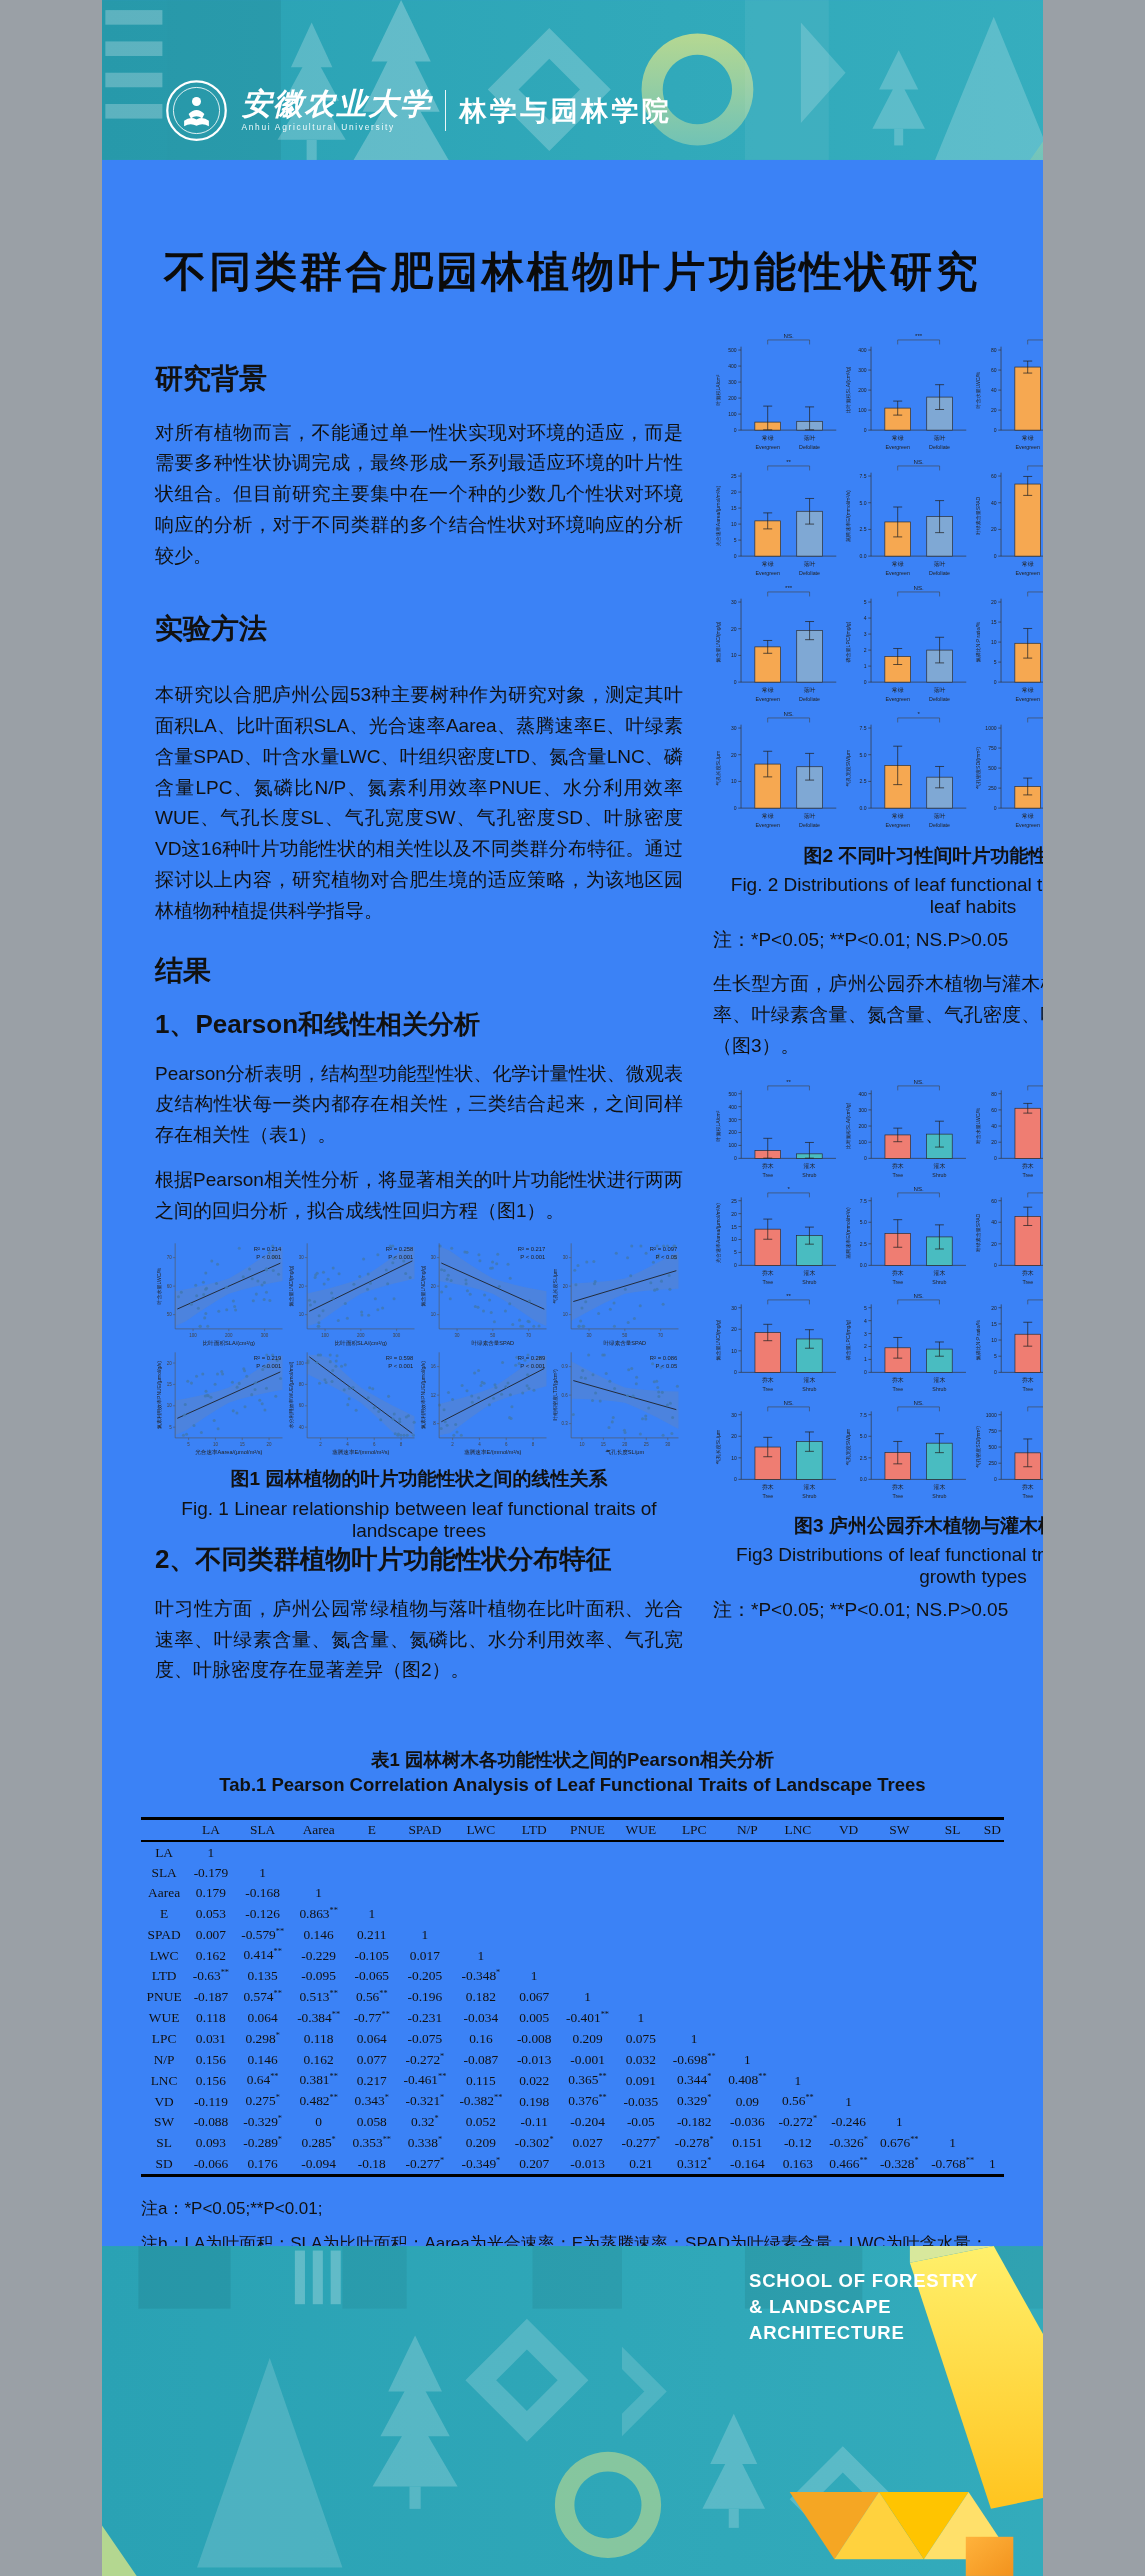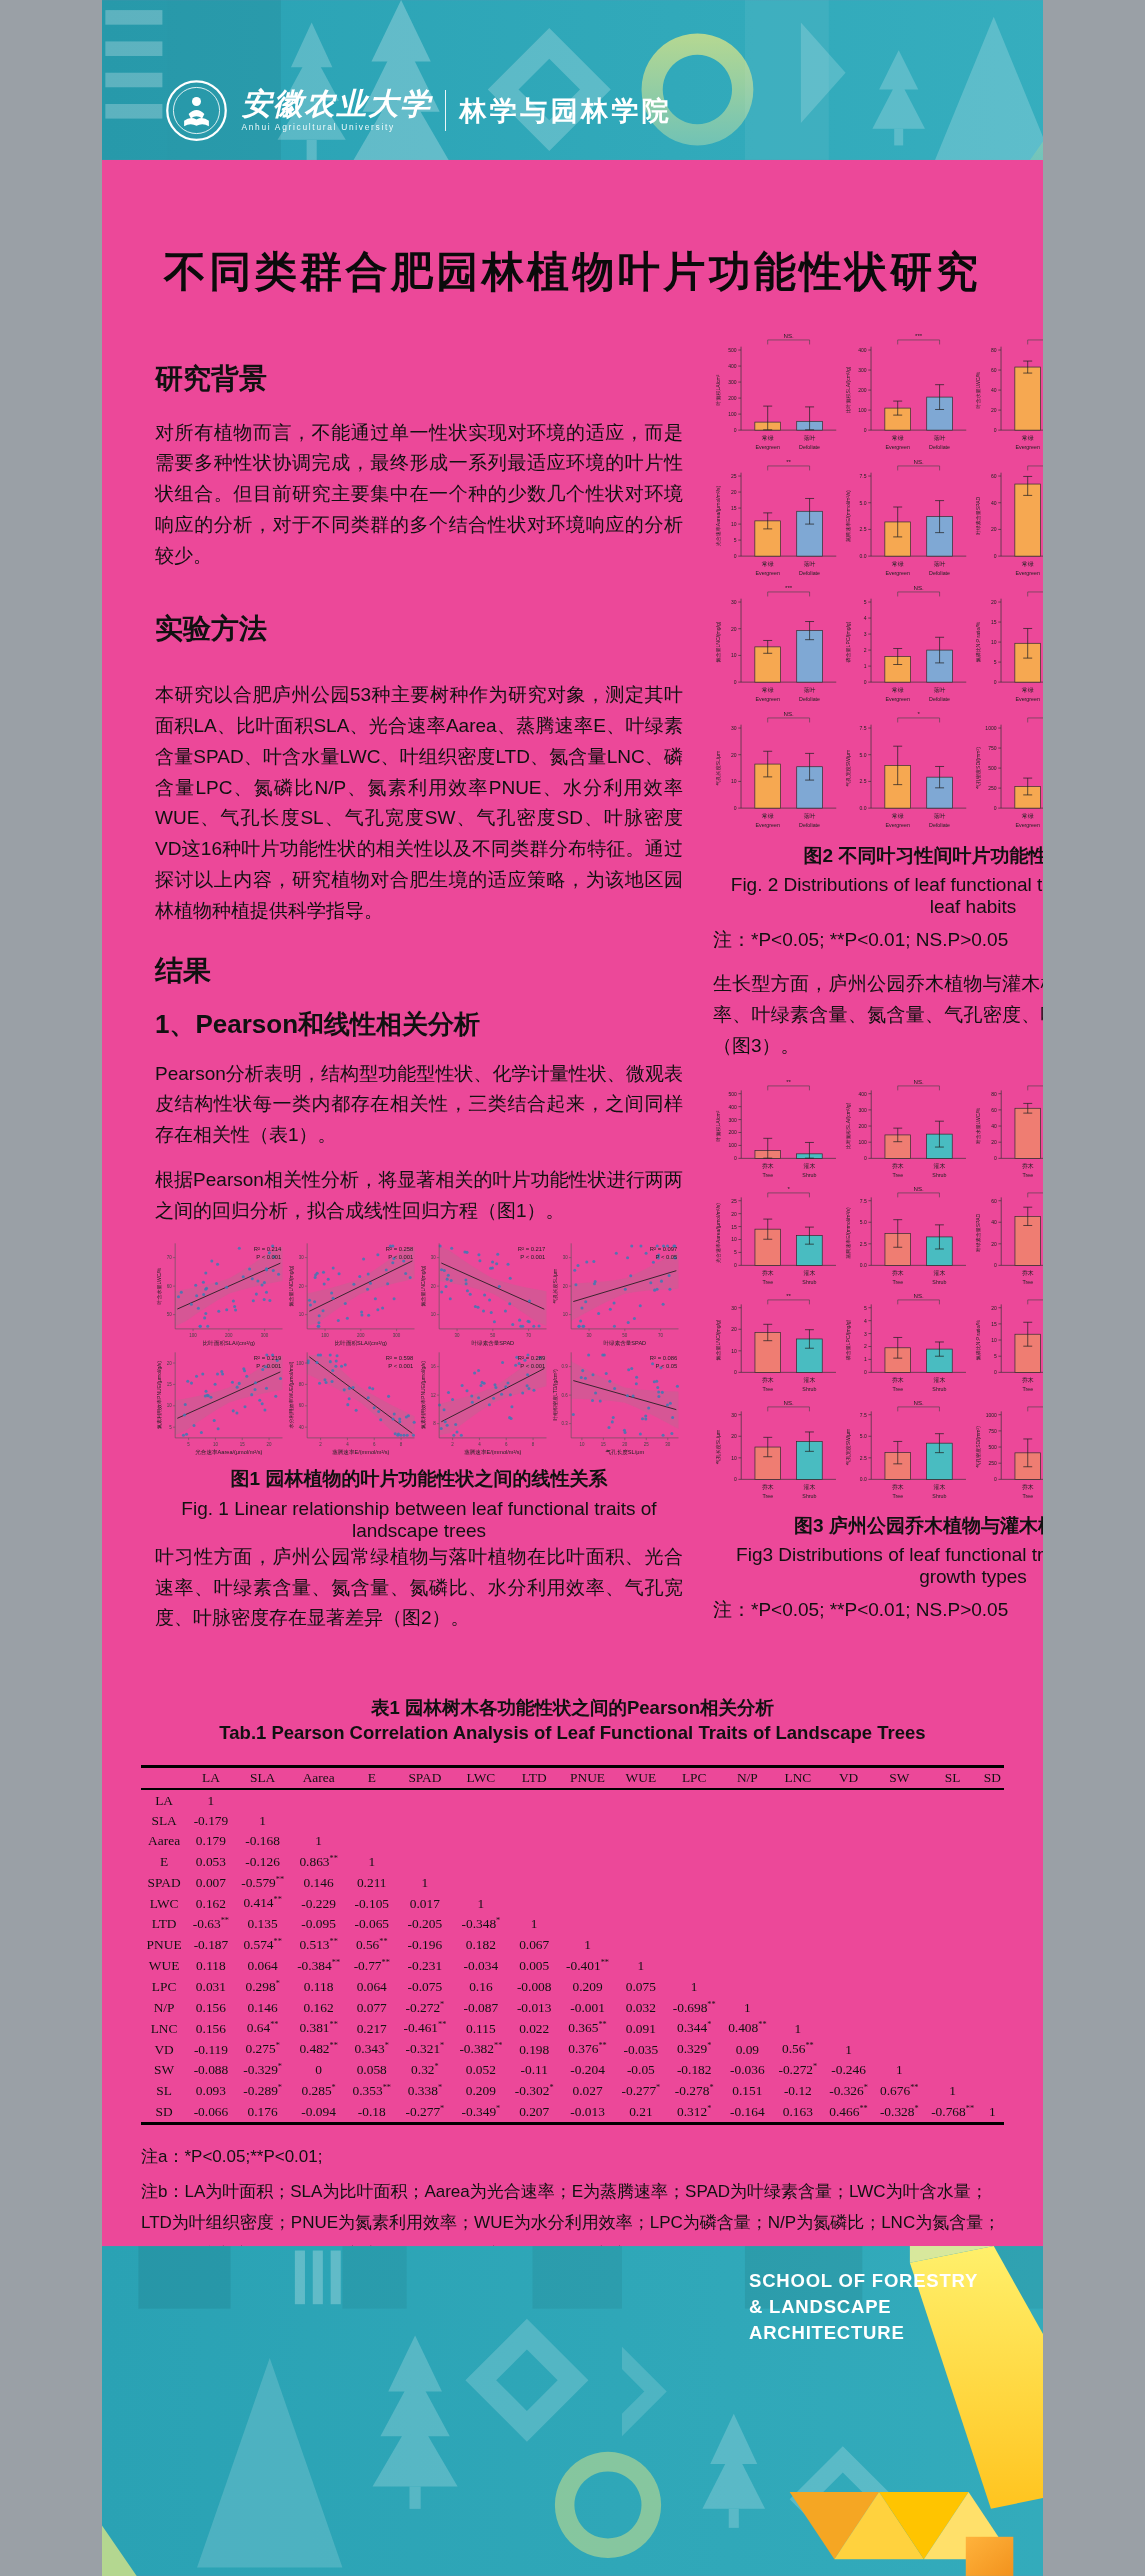--- a/index.html
+++ b/index.html
@@ -1,16 +1,16 @@
 <!DOCTYPE html>
 <html style="font-size:9px"><head>
 <meta charset="utf-8">
 <style>
   html,body{margin:0;padding:0;background:#9aa0a6;}
-  .poster{position:relative;width:941px;height:2576px;margin:0 auto;background:#ec4899;
+  .poster{position:relative;width:941px;height:2576px;margin:0 auto;background:#3b82f6;
           font-family:"Liberation Sans","DejaVu Sans",sans-serif;color:#111;overflow:hidden;}
   
   .banner{position:relative;width:100%;overflow:hidden;}
   .banner.top{height:160px;}
   .banner.bottom{height:330px;}
   .banner svg.pattern{position:absolute;left:0;top:0;display:block;}
   .brand{position:absolute;left:63px;top:79px;display:flex;align-items:center;gap:13.4px;z-index:3;}
   .seal svg{display:block;}
   .brand-cn{font-family:"DejaVu Serif","Liberation Serif",serif;font-style:italic;font-weight:bold;
             font-size:30px;color:#fff;letter-spacing:1.7px;line-height:1;}
@@ -677,20 +677,21 @@
               <text x="30" y="34.49999999999999" font-size="8" text-anchor="end" fill="#444" font-family="&quot;Liberation Sans&quot;,&quot;DejaVu Sans&quot;,sans-serif">0.9</text>
               <text x="132" y="188" font-size="10" text-anchor="middle" fill="#222" font-family="&quot;Liberation Sans&quot;,&quot;DejaVu Sans&quot;,sans-serif">气孔长度SL/μm</text>
               <text x="10" y="82.5" font-size="9" text-anchor="middle" fill="#222" font-family="&quot;Liberation Sans&quot;,&quot;DejaVu Sans&quot;,sans-serif" transform="rotate(-90 10 82.5)">叶组织密度LTD/(g/cm³)</text>
               <text x="226" y="20" font-size="10.5" text-anchor="end" fill="#222" font-family="&quot;Liberation Sans&quot;,&quot;DejaVu Sans&quot;,sans-serif">R² = 0.086</text>
               <text x="226" y="34" font-size="10.5" text-anchor="end" fill="#222" font-family="&quot;Liberation Sans&quot;,&quot;DejaVu Sans&quot;,sans-serif">P &lt; 0.05</text>
             </svg>
           </div>
         <div class="caption-cn">图1 园林植物的叶片功能性状之间的线性关系</div>
         <div class="caption-en">Fig. 1 Linear relationship between leaf functional traits of landscape trees</div>
 
+        <h3 class="sub h3-gap">2、不同类群植物叶片功能性状分布特征</h3>
         <p class="body end">叶习性方面，庐州公园常绿植物与落叶植物在比叶面积、光合速率、叶绿素含量、氮含量、氮磷比、水分利用效率、气孔宽度、叶脉密度存在显著差异（图2）。</p>
       </div>
 
       <div class="col-right">
         <div id="fig2-grid" class="fig-grid">
             <svg width="130" height="126" viewBox="0 0 232 225">
               <line x1="50" y1="28" x2="50" y2="177" stroke="#333" stroke-width="1.2"></line>
               <line x1="50" y1="177" x2="220" y2="177" stroke="#333" stroke-width="1.2"></line>
               <line x1="45" y1="177" x2="50" y2="177" stroke="#333" stroke-width="1.2"></line>
               <text x="42" y="180.5" font-size="9" text-anchor="end" fill="#222" font-family="&quot;Liberation Sans&quot;,&quot;DejaVu Sans&quot;,sans-serif">0</text>

